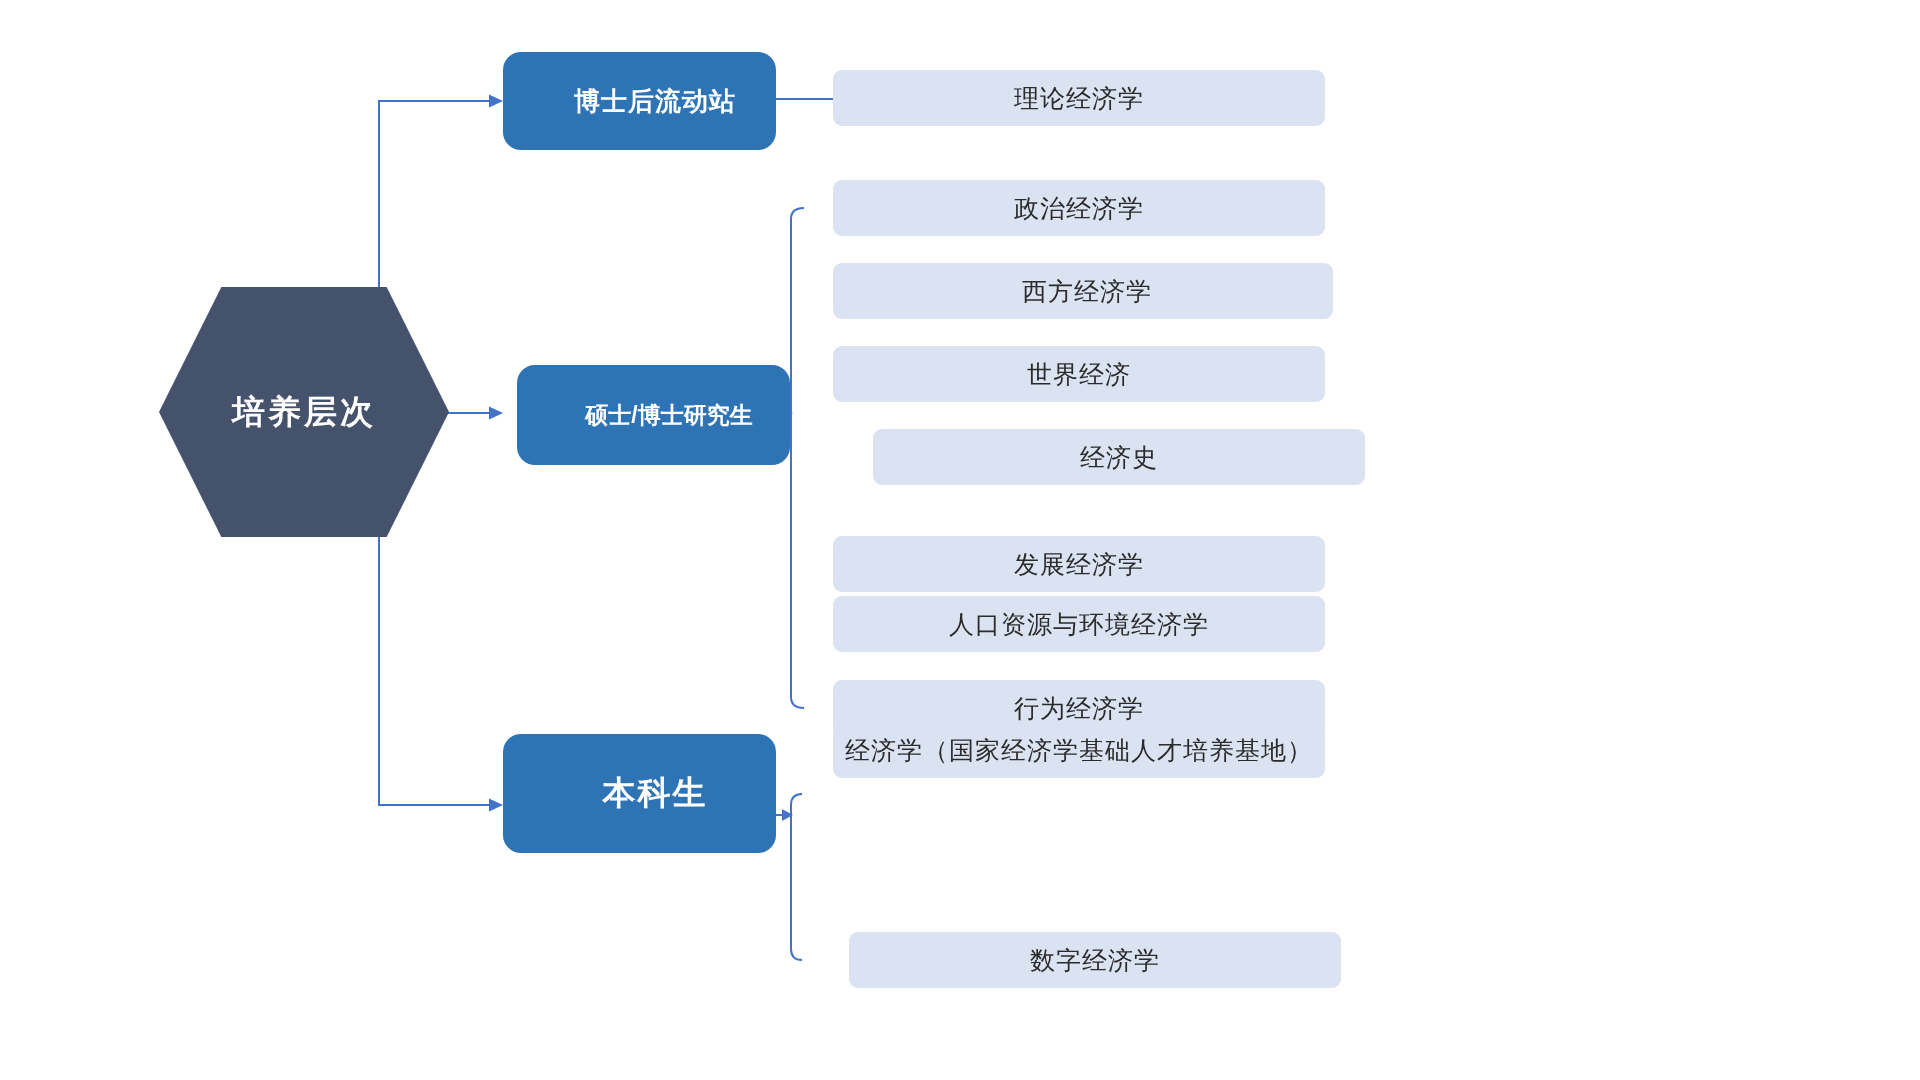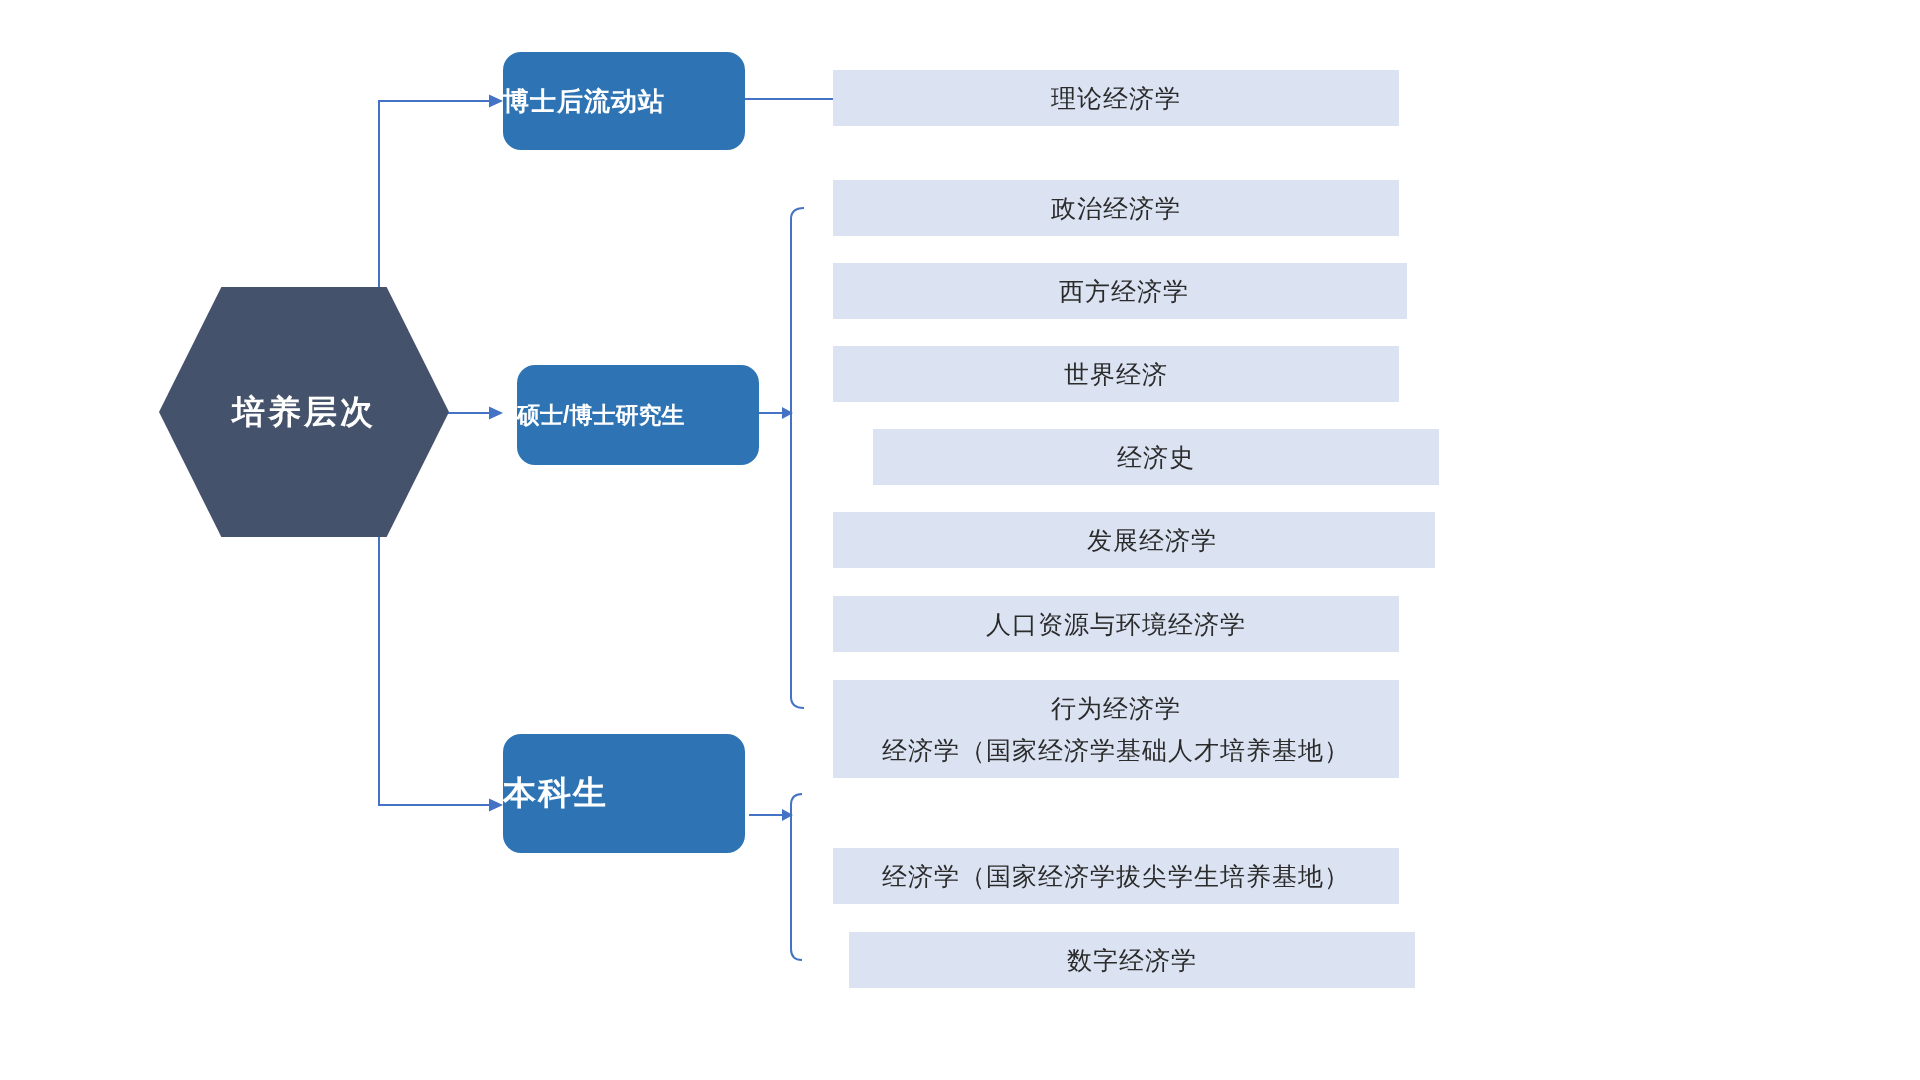--- a/index.html
+++ b/index.html
@@ -38,45 +38,46 @@
     clip-path: polygon(0% 50%, 21.5% 0%, 78.5% 0%, 100% 50%, 78.5% 100%, 21.5% 100%);
     display: flex; align-items: center; justify-content: center;
     color: var(--box_text, #ffffff);
     font-size: 33px; font-weight: bold; letter-spacing: 3px;
   }
   .level-box {
     position: absolute;
     left: 503px; width: 242px;
     background: var(--box, #2e74b5);
     border-radius: 18px;
-    display: flex; align-items: center; justify-content: flex-start;
+    display: flex; align-items: center; justify-content: center;
     color: var(--box_text, #ffffff);
     font-weight: bold;
     text-align: center;
+    padding-left: 31px;
   }
   .box-postdoc   { top: 52px;  height: 98px;  font-size: 26px; letter-spacing: 1px; }
   .box-graduate  { top: 365px; height: 100px; font-size: 23px; margin-left: 14px; }
   .box-undergrad { top: 734px; height: 119px;  font-size: 33px; letter-spacing: 2px; }
   .program-item {
     position: absolute;
-    left: 833px; width: 566px; height: 56px;
+    left: 833px; width: 492px; height: 56px;
     background: var(--item_bg, #dbe3f3);
-    border-radius: 0;
+    border-radius: 9px;
     display: flex; align-items: center; justify-content: center;
     color: var(--item_text, #2b2b2b);
     font-size: 25px;
     letter-spacing: 1px;
     text-align: center;
   }
   .r1  { top: 70px;  }
   .r2  { top: 180px; }
   .r3  { top: 263px; padding-left: 8px; }
   .r4  { top: 346px; }
   .r5  { top: 429px; margin-left: 40px; }
-  .r6  { top: 512px; padding-left: 36px; }
+  .r6  { top: 536px; }
   .r7  { top: 596px; }
   .r8  { top: 680px; }
   .r9  { top: 722px; }
   .r10 { top: 848px; }
   .r11 { top: 932px; margin-left: 16px; }
 </style>
 </head>
 <body>
 
 <div class="canvas">
@@ -121,16 +122,15 @@
 
   <div class="program-item r2">政治经济学</div>
   <div class="program-item r3">西方经济学</div>
   <div class="program-item r4">世界经济</div>
   <div class="program-item r5">经济史</div>
   <div class="program-item r6">发展经济学</div>
   <div class="program-item r7">人口资源与环境经济学</div>
   <div class="program-item r8">行为经济学</div>
 
   <div class="program-item r9">经济学（国家经济学基础人才培养基地）</div>
-  <div class="program-item r10">经济学（国家经济学拔尖学生培养基地）</div>
   <div class="program-item r11">数字经济学</div>
 
 </div>
 
 </body></html>

